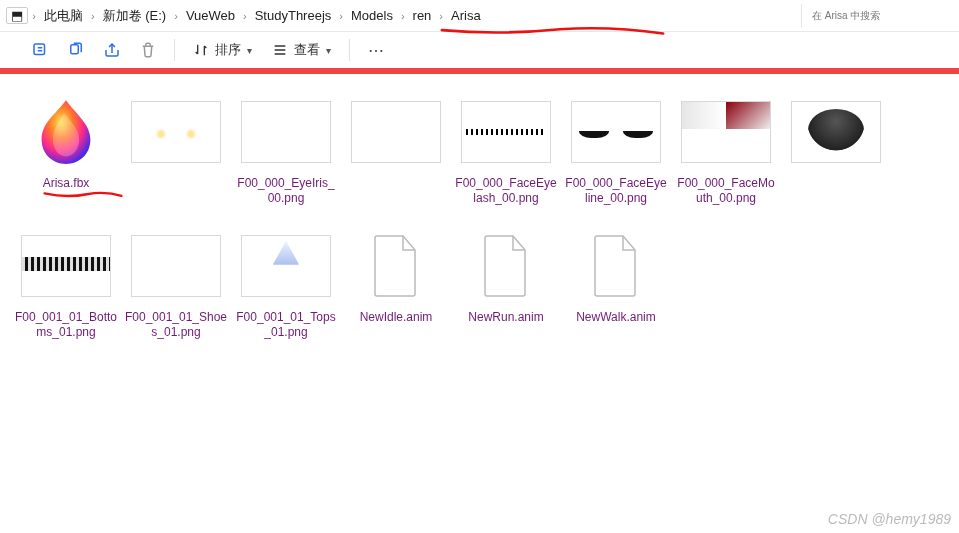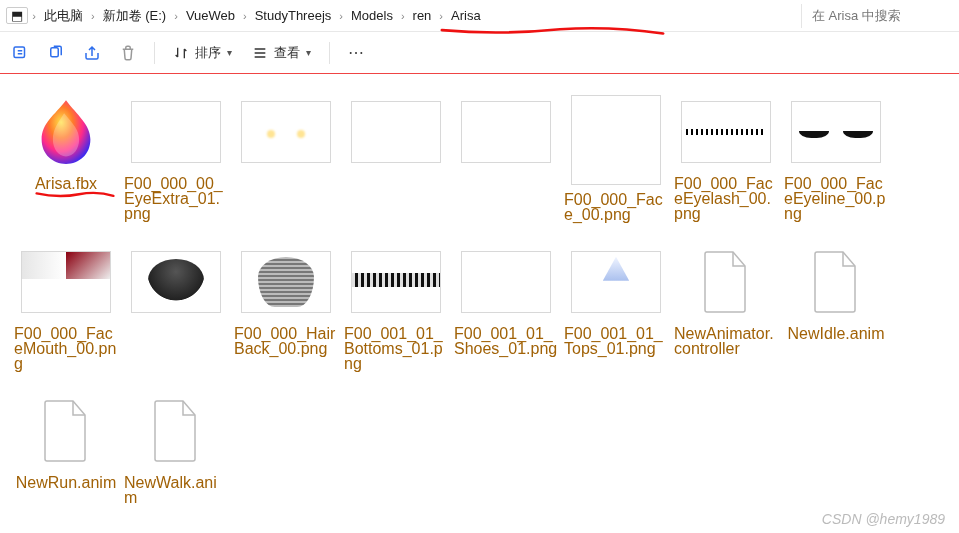--- a/index.html
+++ b/index.html
@@ -3,40 +3,40 @@
   <meta charset="utf-8">
   <style>
     * { margin: 0; padding: 0; box-sizing: border-box; font-family: "Microsoft YaHei", "Segoe UI", sans-serif; }
     body { width: 959px; height: 533px; background: #fff; overflow: hidden; position: relative; }
 
     
     .breadcrumb-row { display: flex; align-items: center; height: 32px; padding: 0 6px; border-bottom: 1px solid #e8e8e8; position: relative; }
     .breadcrumb { display: flex; align-items: center; gap: 2px; flex: 1; font-size: 13px; color: #222; white-space: nowrap; overflow: hidden; }
     .crumb { padding: 2px 4px; cursor: pointer; }
     .chev { color: #888; font-size: 11px; padding: 0 2px; }
-    .search-box { width: 152px; height: 24px; margin-left: 8px; border-left: 1px solid #e5e5e5; padding-left: 10px; display: flex; align-items: center; color: #777; font-size: 13px; }
+    .search-box { width: 152px; height: 24px; margin-left: 8px; border-left: 1px solid #e5e5e5; padding-left: 10px; display: flex; align-items: center; color: #777; font-size: 10px; }
 
     
     .red-underline { position: absolute; left: 440px; top: 25px; width: 225px; height: 12px; pointer-events: none; }
 
     
-    .toolbar { display: flex; align-items: center; height: 42px; border-bottom: 1px solid #ef4444; gap: 4px; padding: 0 4px; }
+    .toolbar { display: flex; align-items: center; height: 42px; border-bottom: 6px solid #ef4444; gap: 4px; padding: 0 24px; }
     .ticon { width: 32px; height: 32px; display: inline-flex; align-items: center; justify-content: center; color: #2f6fed; font-size: 16px; cursor: pointer; }
     .ticon.muted { color: #999; }
     .vdiv { width: 1px; height: 22px; background: #e2e2e2; margin: 0 6px; }
     .tbtn { display: inline-flex; align-items: center; gap: 6px; padding: 4px 8px; font-size: 13px; color: #333; cursor: pointer; }
     .tbtn .label { }
     .tbtn .dd { font-size: 10px; color: #555; }
 
     
     .files { padding: 18px 12px; display: grid; grid-template-columns: repeat(8, 108px); gap: 20px 2px; align-content: start; }
     .file { width: 108px; display: flex; flex-direction: column; align-items: center; cursor: pointer; }
     .thumb { width: 100px; height: 80px; display: flex; align-items: center; justify-content: center; margin-bottom: 4px; }
     .thumb .img { width: 90px; height: 62px; border: 1px solid #d8d8d8; background: #fff; position: relative; overflow: hidden; }
-    .fname-wrap { text-align: left; font-size: 16px; line-height: 15px; color: #a16207; word-break: break-all; max-width: 104px; position: relative; }
+    .fname-wrap { text-align: center; font-size: 12px; line-height: 15px; color: #701a75; word-break: break-all; max-width: 104px; position: relative; }
     .fname { display: block; }
 
     
     .doc-icon { width: 50px; height: 64px; position: relative; }
     .doc-icon svg { width: 100%; height: 100%; }
 
     
     .th-flame { width: 66px; height: 74px; border: none; display:flex; align-items:center; justify-content:center; }
     .th-black { background: #000; }
     .th-iris { background: radial-gradient(circle at 30% 50%, #3a2a0a, #0b0820 65%), radial-gradient(circle at 70% 50%, #3a2a0a, #0b0820 65%); background-size:50% 100%,50% 100%; background-position:left,right; background-repeat:no-repeat; }
@@ -66,21 +66,21 @@
     .th-tops::after{content:"";position:absolute;left:35%;top:8%;width:30%;height:40%;background:linear-gradient(#eef3ff,#aac0ee);clip-path:polygon(50% 0,100% 100%,0 100%);}
 
     .th-highlight { background:#000; }
     .th-highlight::before{content:"";position:absolute;left:28%;top:46%;width:8px;height:8px;background:#ffe493;border-radius:50%;filter:blur(1px);}
     .th-highlight::after{content:"";position:absolute;right:28%;top:46%;width:8px;height:8px;background:#ffe493;border-radius:50%;filter:blur(1px);}
 
     
     .fname-red-under { position:absolute; left:0; right:0; top:100%; height:8px; }
 
     
-    .watermark { position:absolute; right:14px; bottom:6px; font-size:14px; color:rgba(130,130,130,0.55); font-style:italic; pointer-events:none; }
+    .watermark { position:absolute; right:8px; bottom:6px; font-size:14px; color:rgba(130,130,130,0.55); font-style:italic; pointer-events:none; }
   </style>
 </head>
 <body>
 
 <div class="breadcrumb-row">
   <div class="breadcrumb">
     <span class="crumb" style="border:1px solid #ccc;border-radius:2px;padding:0 4px;">⬒</span>
     <span class="chev">›</span>
     <span class="crumb">此电脑</span>
     <span class="chev">›</span>
@@ -166,50 +166,37 @@
       </div>
       <div class="fname-wrap">
         <span class="fname">Arisa.fbx</span>
         <svg class="fname-red-under" viewBox="0 0 100 10" preserveAspectRatio="none">
           <path d="M2 3 Q 30 9 55 4 Q 78 0 98 6" stroke="#e11" stroke-width="3" fill="none" stroke-linecap="round"></path>
         </svg>
       </div>
     </div>
     <div class="file">
       <div class="thumb">
-        <div class="img th-black"></div>
-      </div>
-      <div class="fname-wrap">
-        <span class="fname">F00_000_00_EyeExtra_01.png</span>
-      </div>
-    </div>
-    <div class="file">
-      <div class="thumb">
         <div class="img th-highlight"></div>
       </div>
     </div>
     <div class="file">
       <div class="thumb">
         <div class="img th-iris"></div>
       </div>
+      <div class="fname-wrap">
+        <span class="fname">F00_000_EyeIris_00.png</span>
+      </div>
     </div>
     <div class="file">
       <div class="thumb">
         <div class="img th-eyewhite"></div>
       </div>
     </div>
     <div class="file">
-      <div class="thumb" style="height: 96px;">
-        <div class="img th-face" style="width: 90px; height: 90px;"></div>
-      </div>
-      <div class="fname-wrap">
-        <span class="fname">F00_000_Face_00.png</span>
-      </div>
-    </div>
-    <div class="file">
       <div class="thumb">
         <div class="img th-eyelash"></div>
       </div>
       <div class="fname-wrap">
         <span class="fname">F00_000_FaceEyelash_00.png</span>
       </div>
     </div>
     <div class="file">
       <div class="thumb">
         <div class="img th-eyeline"></div>
@@ -222,28 +209,20 @@
       <div class="thumb">
         <div class="img th-mouth"></div>
       </div>
       <div class="fname-wrap">
         <span class="fname">F00_000_FaceMouth_00.png</span>
       </div>
     </div>
     <div class="file">
       <div class="thumb">
         <div class="img th-hair"></div>
-      </div>
-    </div>
-    <div class="file">
-      <div class="thumb">
-        <div class="img th-hairback"></div>
-      </div>
-      <div class="fname-wrap">
-        <span class="fname">F00_000_HairBack_00.png</span>
       </div>
     </div>
     <div class="file">
       <div class="thumb">
         <div class="img th-bottoms"></div>
       </div>
       <div class="fname-wrap">
         <span class="fname">F00_001_01_Bottoms_01.png</span>
       </div>
     </div>
@@ -264,51 +243,40 @@
       </div>
     </div>
     <div class="file">
       <div class="thumb">
         <div class="doc-icon"><svg viewBox="0 0 50 64">
     <path d="M6 2 H32 L44 16 V60 a2 2 0 0 1 -2 2 H6 a2 2 0 0 1 -2 -2 V4 a2 2 0 0 1 2 -2 Z" fill="#fff" stroke="#bbb" stroke-width="1.5"></path>
     <path d="M32 2 V16 H44" fill="none" stroke="#bbb" stroke-width="1.5"></path>
   </svg></div>
       </div>
       <div class="fname-wrap">
-        <span class="fname">NewAnimator.controller</span>
+        <span class="fname">NewIdle.anim</span>
       </div>
     </div>
     <div class="file">
       <div class="thumb">
         <div class="doc-icon"><svg viewBox="0 0 50 64">
     <path d="M6 2 H32 L44 16 V60 a2 2 0 0 1 -2 2 H6 a2 2 0 0 1 -2 -2 V4 a2 2 0 0 1 2 -2 Z" fill="#fff" stroke="#bbb" stroke-width="1.5"></path>
     <path d="M32 2 V16 H44" fill="none" stroke="#bbb" stroke-width="1.5"></path>
   </svg></div>
       </div>
       <div class="fname-wrap">
-        <span class="fname">NewIdle.anim</span>
+        <span class="fname">NewRun.anim</span>
       </div>
     </div>
     <div class="file">
       <div class="thumb">
         <div class="doc-icon"><svg viewBox="0 0 50 64">
     <path d="M6 2 H32 L44 16 V60 a2 2 0 0 1 -2 2 H6 a2 2 0 0 1 -2 -2 V4 a2 2 0 0 1 2 -2 Z" fill="#fff" stroke="#bbb" stroke-width="1.5"></path>
     <path d="M32 2 V16 H44" fill="none" stroke="#bbb" stroke-width="1.5"></path>
   </svg></div>
       </div>
       <div class="fname-wrap">
-        <span class="fname">NewRun.anim</span>
-      </div>
-    </div>
-    <div class="file">
-      <div class="thumb">
-        <div class="doc-icon"><svg viewBox="0 0 50 64">
-    <path d="M6 2 H32 L44 16 V60 a2 2 0 0 1 -2 2 H6 a2 2 0 0 1 -2 -2 V4 a2 2 0 0 1 2 -2 Z" fill="#fff" stroke="#bbb" stroke-width="1.5"></path>
-    <path d="M32 2 V16 H44" fill="none" stroke="#bbb" stroke-width="1.5"></path>
-  </svg></div>
-      </div>
-      <div class="fname-wrap">
         <span class="fname">NewWalk.anim</span>
       </div>
     </div>
   </div>
 
 <div class="watermark">CSDN @hemy1989</div>
 
 </body></html>

